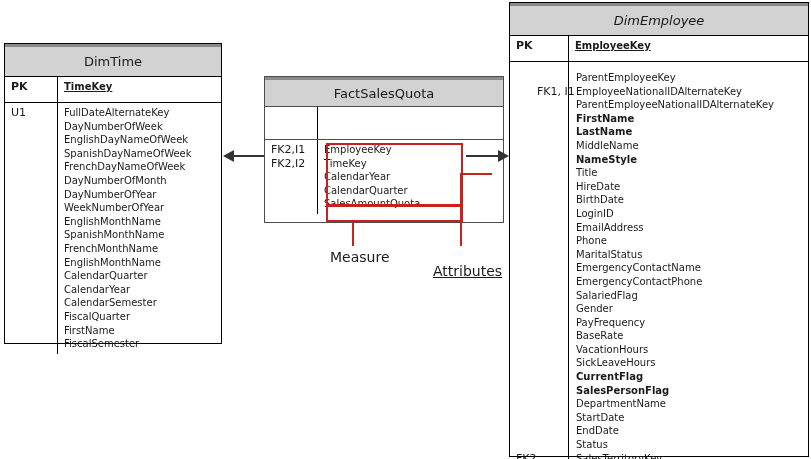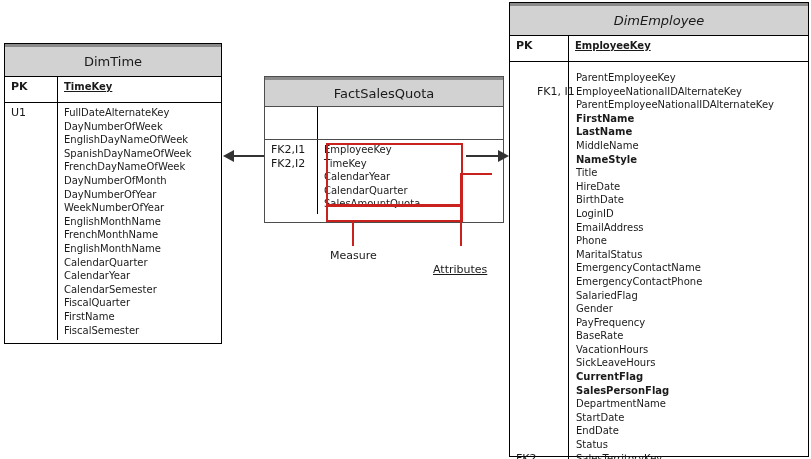--- a/index.html
+++ b/index.html
@@ -157,21 +157,21 @@
     height: 2px;
   }
   #leader-attr-v {
     left: 460px;
     top: 173px;
     width: 2px;
     height: 73px;
   }
   .annot-label {
     position: absolute;
-    font-size: 11px;
+    font-size: 14px;
     color: #1a1a1a;
     white-space: nowrap;
   }
   #label-measure { left: 330px; top: 249px; }
   #label-attributes { left: 433px; top: 263px; text-decoration: underline; }
 
   
   .rel-line {
     position: absolute;
     background: #333333;
@@ -213,20 +213,21 @@
     <div class="col-attr">
         <div class="attr-line">FullDateAlternateKey</div>
         <div class="attr-line">DayNumberOfWeek</div>
         <div class="attr-line">EnglishDayNameOfWeek</div>
         <div class="attr-line">SpanishDayNameOfWeek</div>
         <div class="attr-line">FrenchDayNameOfWeek</div>
         <div class="attr-line">DayNumberOfMonth</div>
         <div class="attr-line">DayNumberOfYear</div>
         <div class="attr-line">WeekNumberOfYear</div>
         <div class="attr-line">EnglishMonthName</div>
+        <div class="attr-line">SpanishMonthName</div>
         <div class="attr-line">FrenchMonthName</div>
         <div class="attr-line">EnglishMonthName</div>
         <div class="attr-line">CalendarQuarter</div>
         <div class="attr-line">CalendarYear</div>
         <div class="attr-line">CalendarSemester</div>
         <div class="attr-line">FiscalQuarter</div>
         <div class="attr-line">FirstName</div>
         <div class="attr-line">FiscalSemester</div>
       </div>
   </div>

